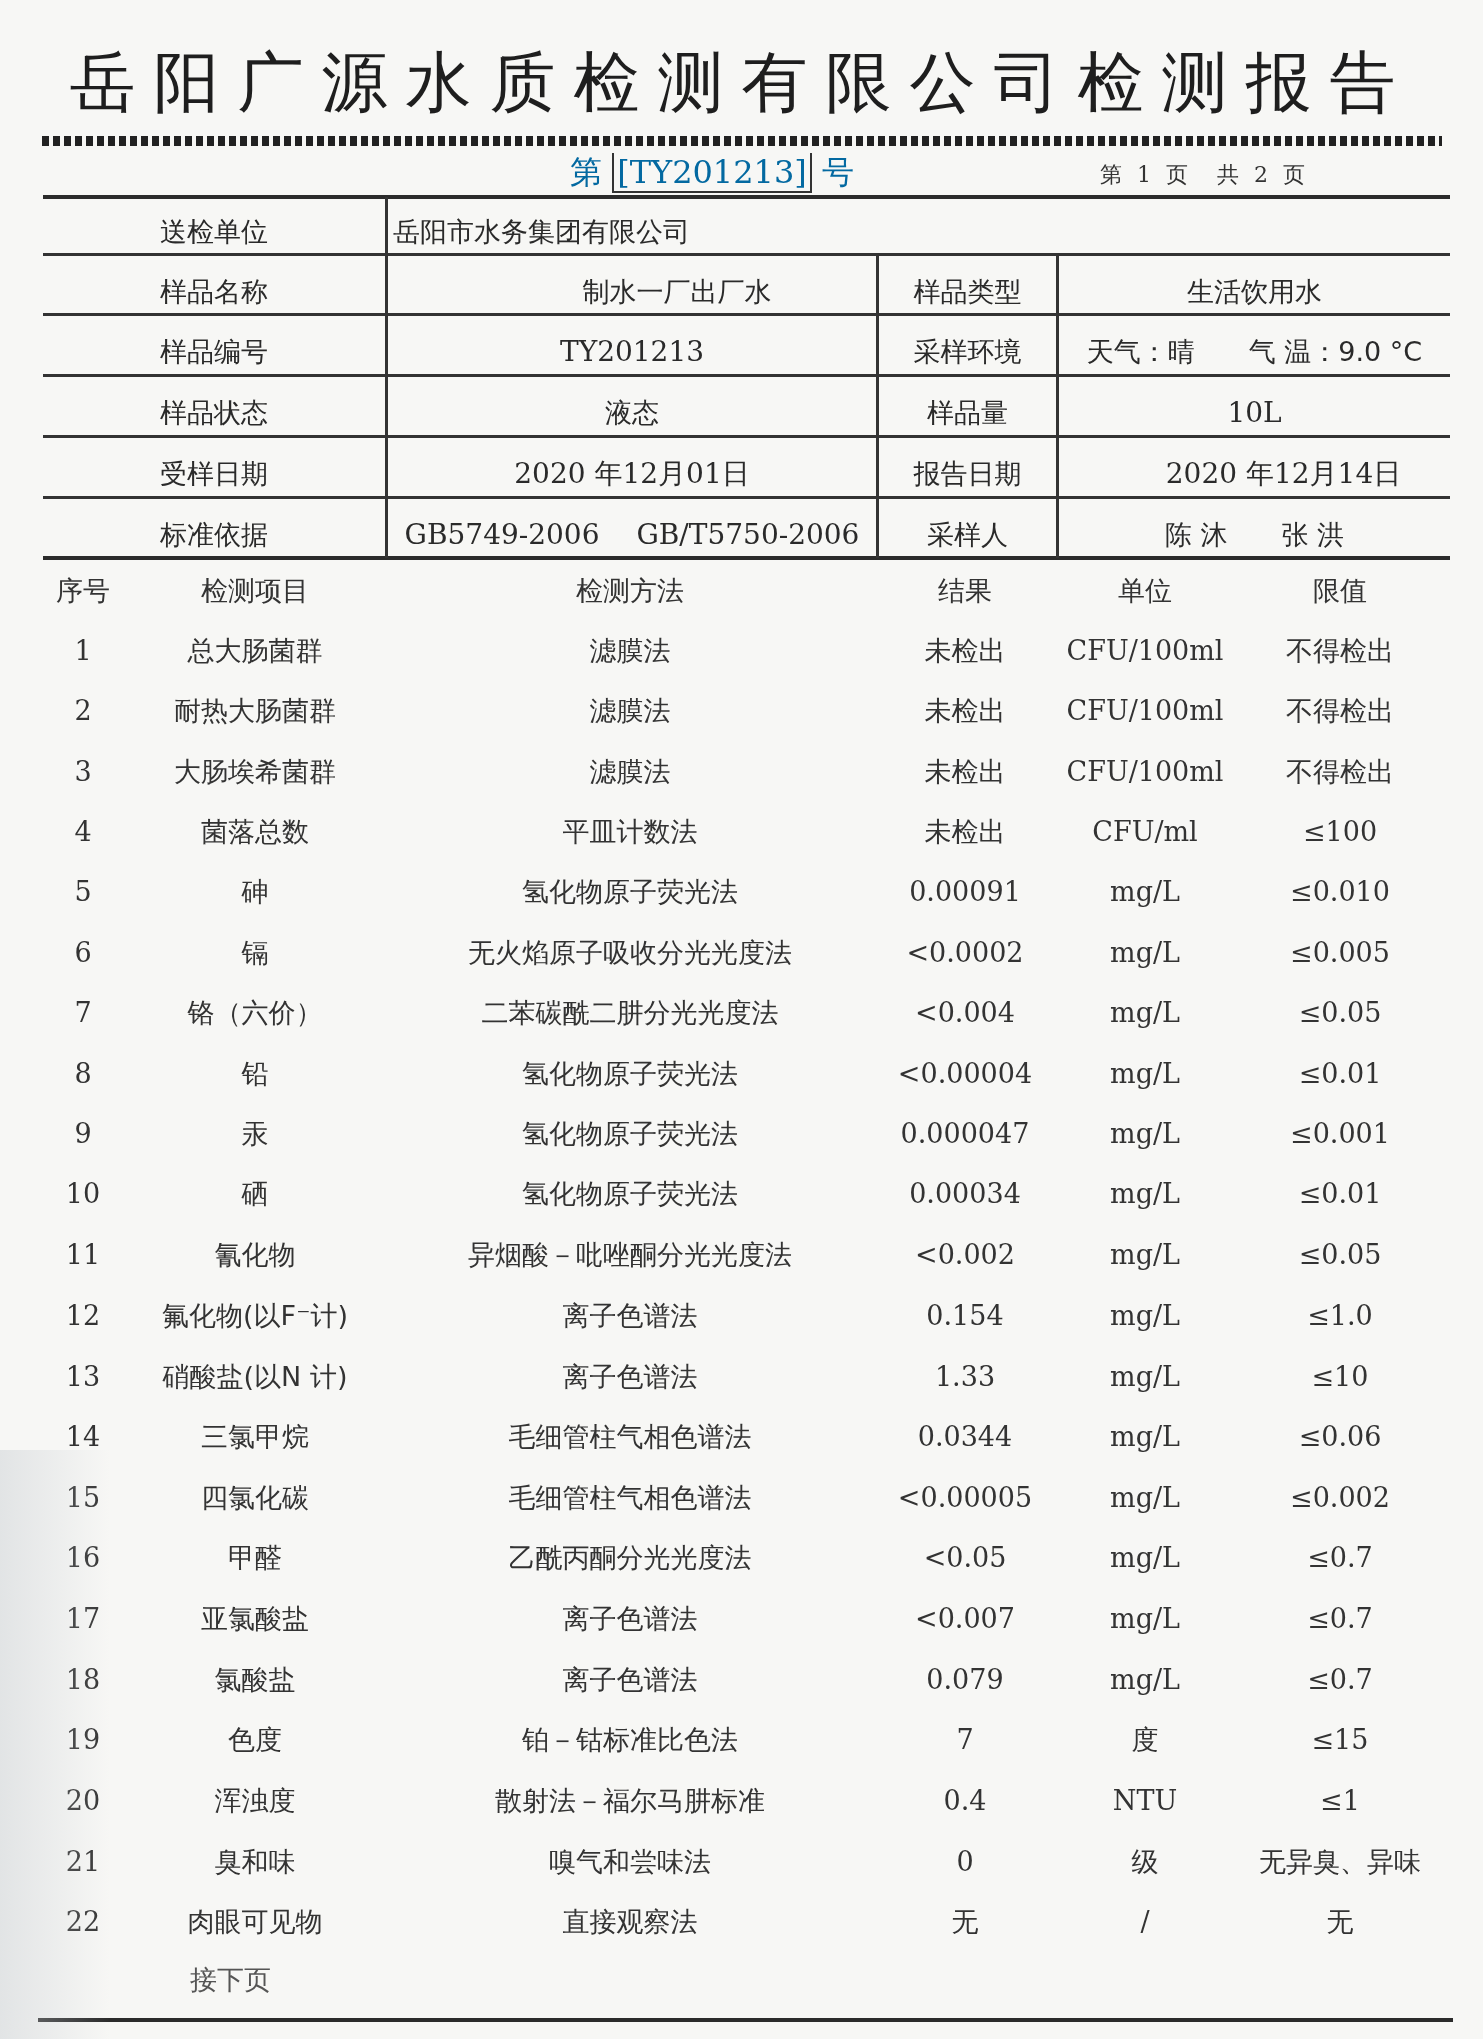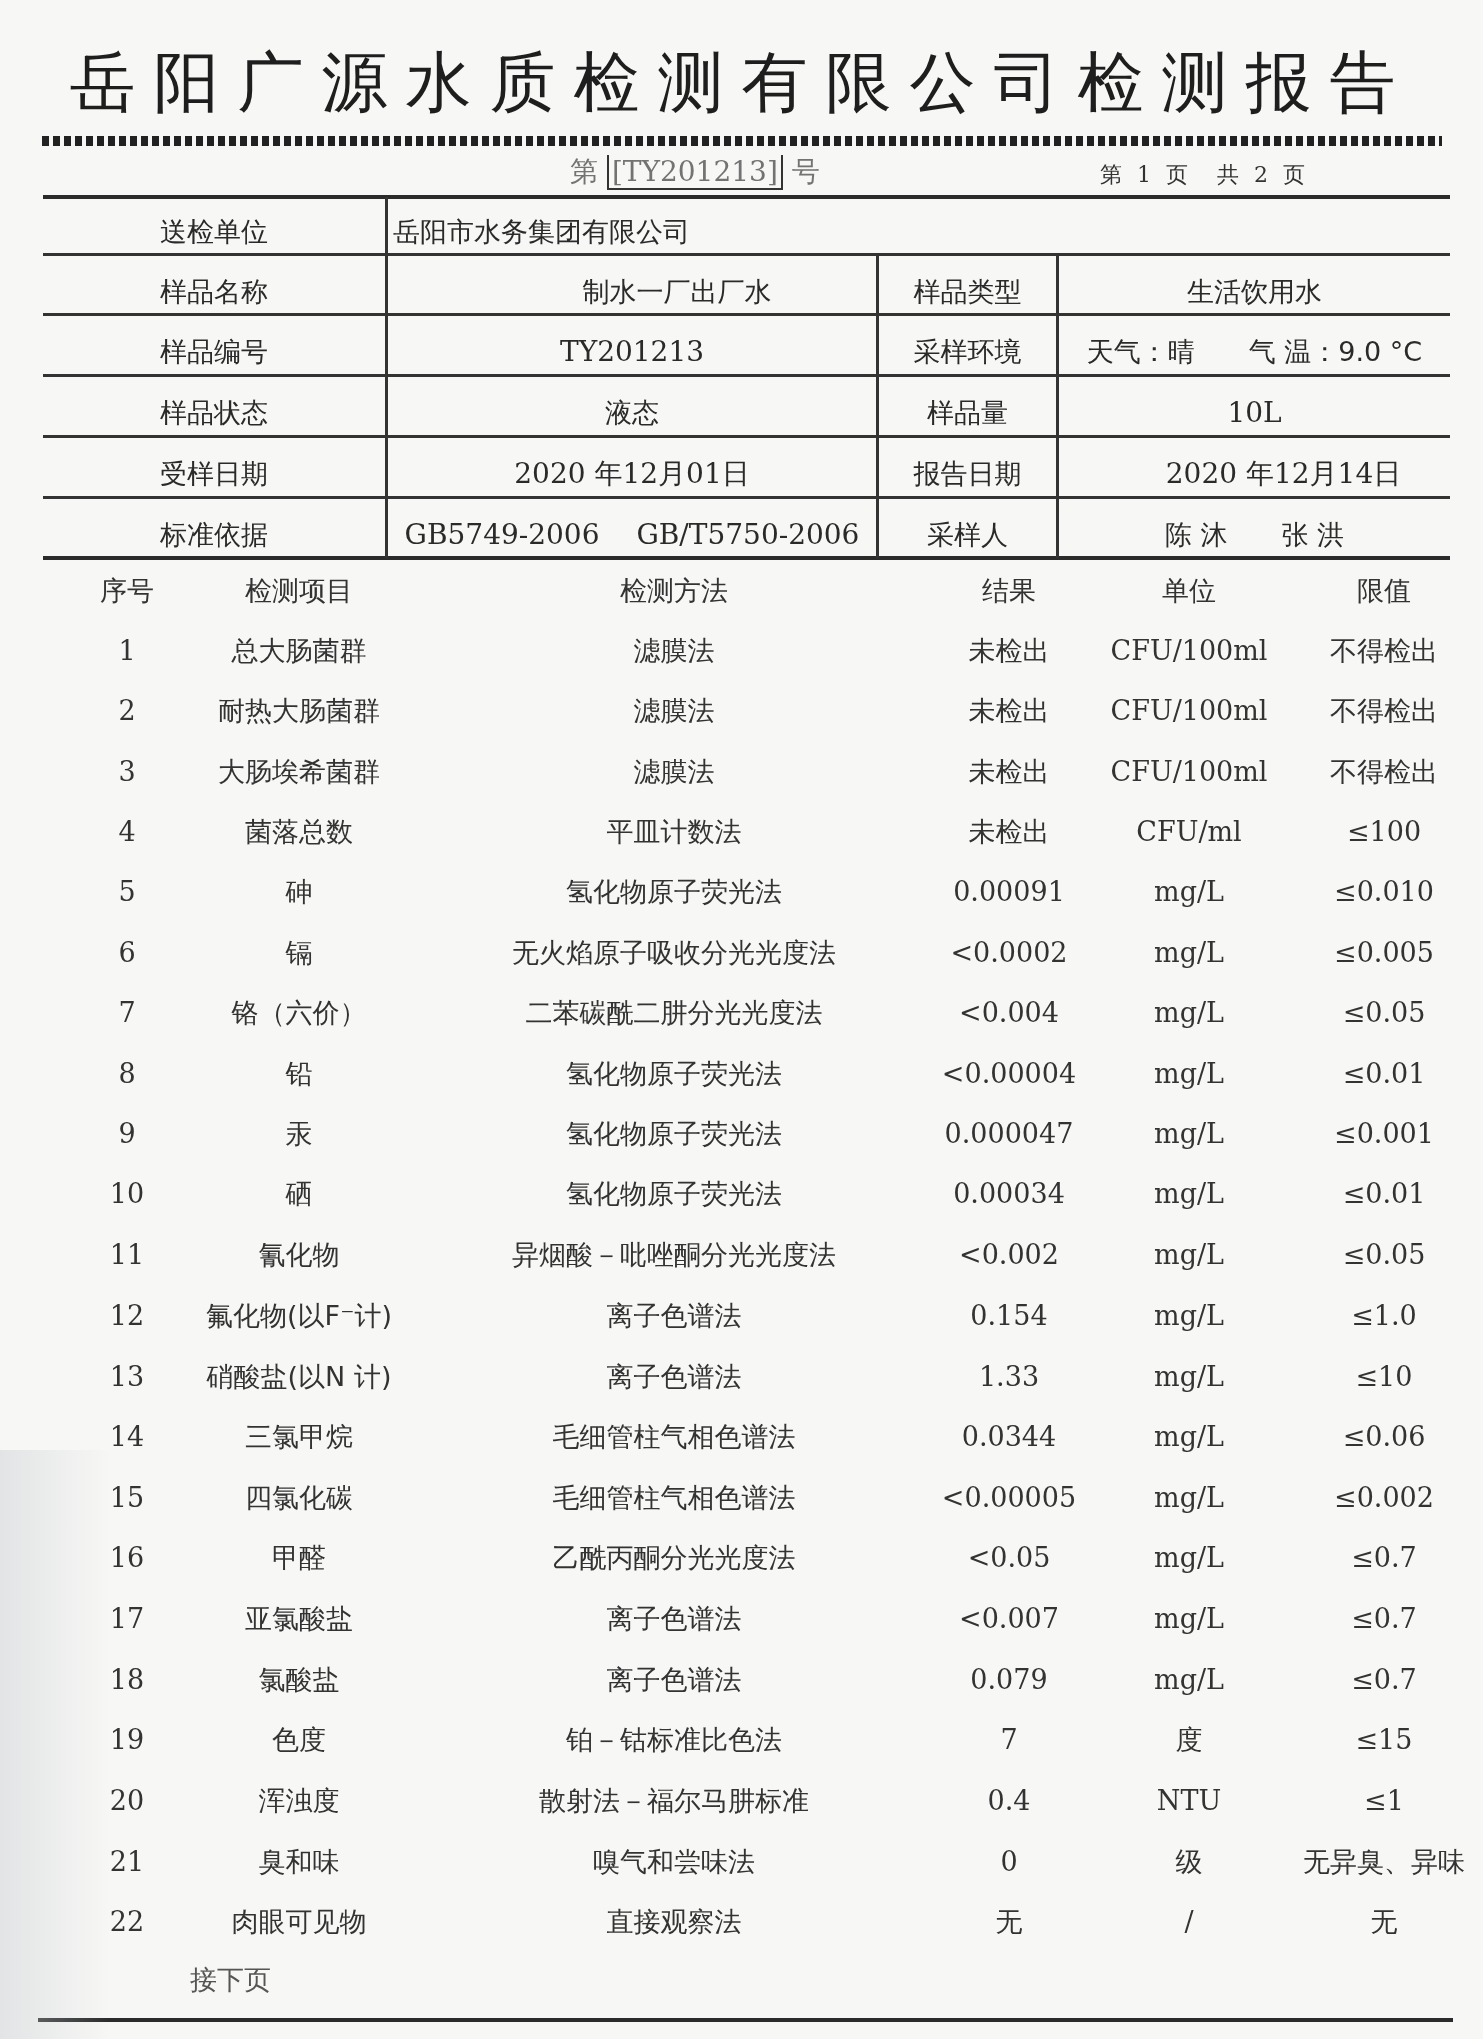--- a/index.html
+++ b/index.html
@@ -14,38 +14,38 @@
     position: absolute; left: 0; top: 38px; width: 1483px; text-align: center;
     font-family: "DejaVu Sans", "Liberation Sans", sans-serif;
     font-size: 66px; letter-spacing: 18px; color: #1e1e1e; font-weight: normal;
     line-height: 90px;
   }
   .dash-rule {
     position: absolute; left: 42px; top: 136px; width: 1400px; height: 10px;
     background: repeating-linear-gradient(90deg, #222 0 7px, transparent 7px 11px);
   }
   .report-no {
-    position: absolute; left: 570px; top: 150px; font-size: 28px; color: #737373;
+    position: absolute; left: 570px; top: 150px; font-size: 32px; color: #0369a1;
     line-height: 44px; white-space: nowrap;
   }
   .report-no .box { border: 2px solid #333; border-top: none; padding: 0 3px; }
   .page-info {
     position: absolute; left: 1100px; top: 160px; font-size: 22px; color: #333;
     white-space: nowrap; word-spacing: 8px;
   }
   .page-info span { margin-right: 14px; }
   .thick-rule { position: absolute; left: 43px; width: 1407px; height: 4px; background: #2b2b2b; }
   .thin-rule { position: absolute; left: 43px; width: 1407px; height: 3px; background: #333; }
   .vline { position: absolute; width: 3px; background: #333; }
   .cell {
     position: absolute; font-size: 28px; line-height: 40px; white-space: nowrap;
     text-align: center; color: #2a2a2a;
   }
   .label { font-family: "DejaVu Sans", "Liberation Sans", sans-serif; font-size: 27px; }
-  .rows .r { position: absolute; left: 0; width: 1298px; height: 60px; margin-left: 44px; }
+  .rows .r { position: absolute; left: 0; width: 1298px; height: 60px; }
   .rows .c {
     position: absolute; top: 0; font-size: 27px; line-height: 40px; text-align: center; white-space: nowrap;
     color: #333;
   }
   .c.no { left: 40px; width: 86px; }
   .c.item { left: 135px; width: 240px; font-family: "DejaVu Sans", "Liberation Sans", sans-serif; }
   .c.method { left: 400px; width: 460px; font-family: "DejaVu Sans", "Liberation Sans", sans-serif; }
   .c.result { left: 880px; width: 170px; }
   .c.unit { left: 1060px; width: 170px; }
   .c.limit { left: 1235px; width: 210px; }

